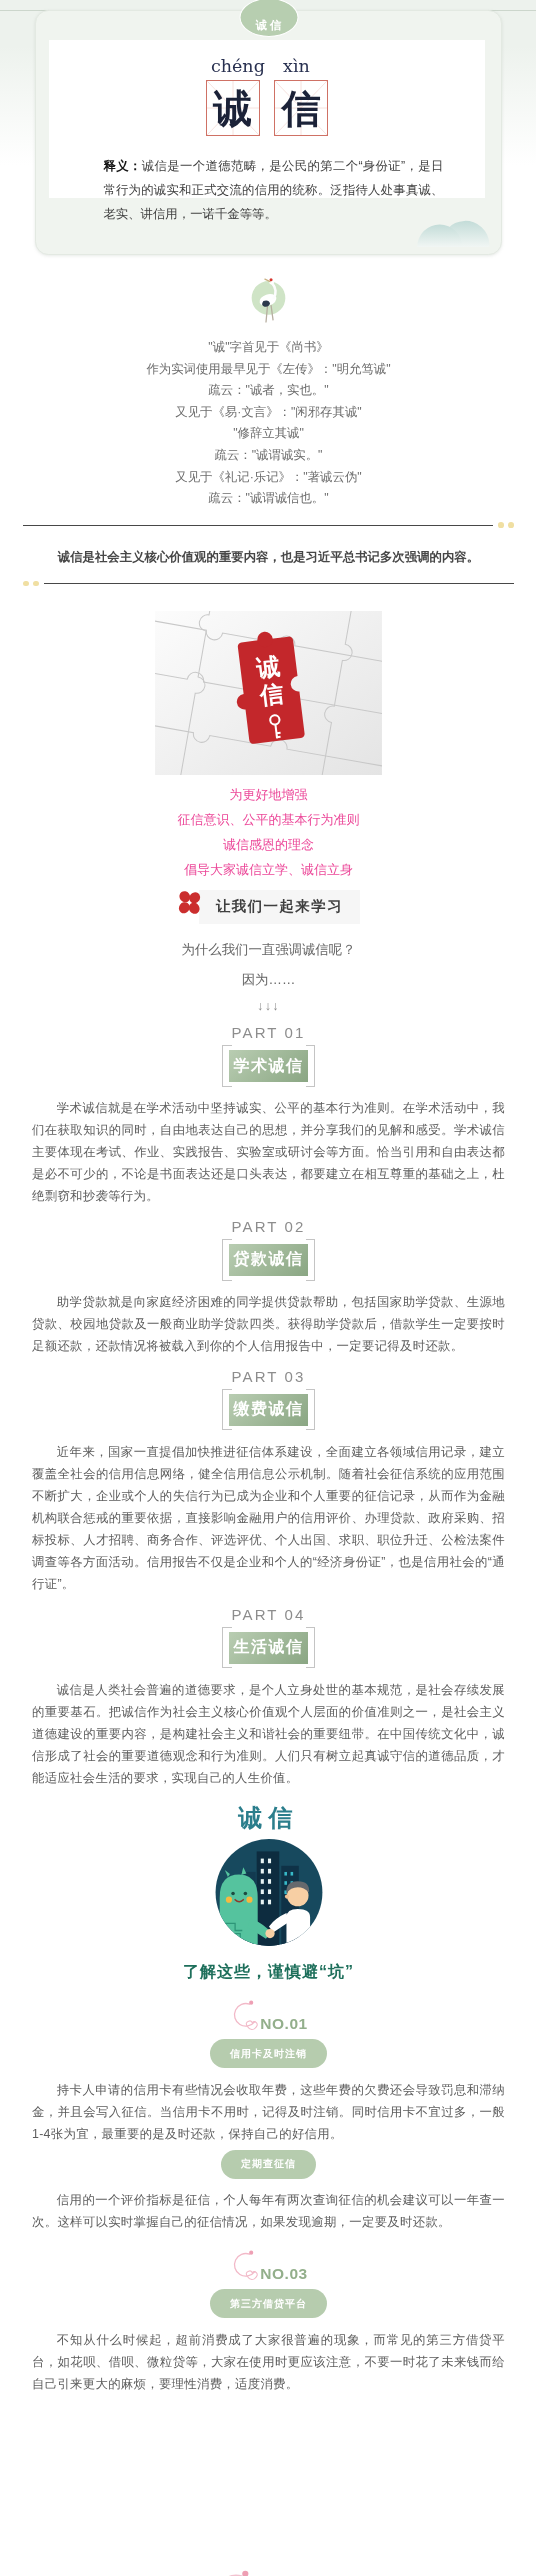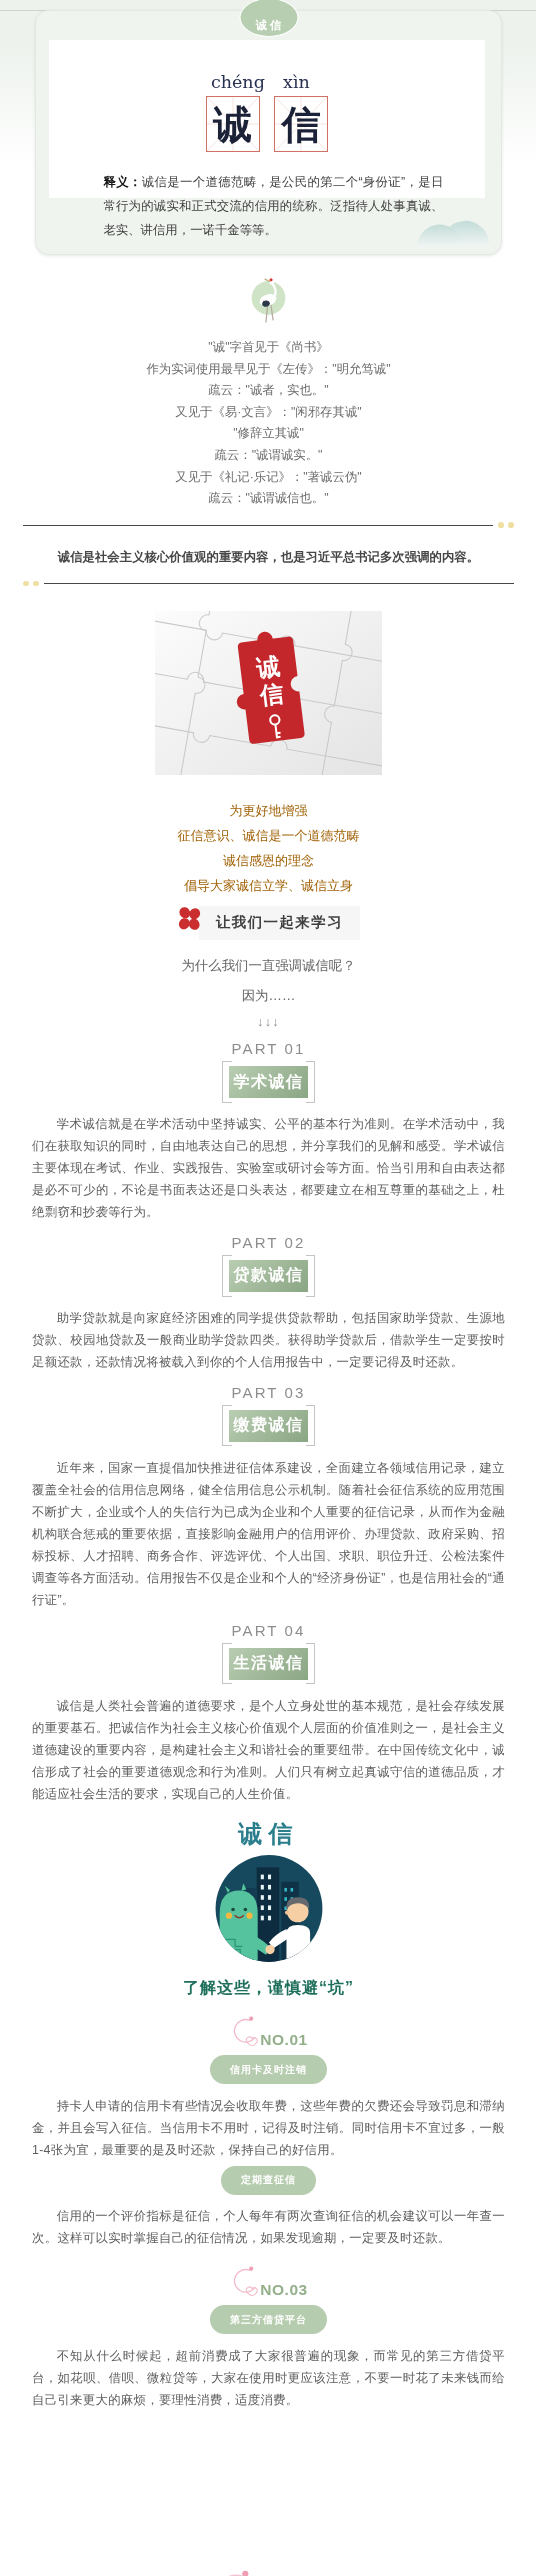--- a/index.html
+++ b/index.html
@@ -11,21 +11,21 @@
         background:linear-gradient(#edf2ed 0,#edf2ed 46px,#ffffff 165px);}
   .hero-line{position:absolute;top:10.3px;left:0;width:100%;height:1px;background:#ccd6cc;}
   .hero-tab{position:absolute;top:-13.4px;left:50%;transform:translateX(-50%);
             width:57px;height:37px;background:#b7ceb0;border:1.5px solid #fff;
             border-radius:50%;z-index:3;display:flex;align-items:flex-end;justify-content:center;}
   .hero-tab span{color:#fff;font-size:11.3px;font-weight:bold;letter-spacing:3.1px;
                  padding-bottom:3.1px;padding-left:3.1px;}
   .card{position:relative;width:465px;margin:0 auto;height:243px;background:#f0f4ef;
         border:0.5px solid #e3e9e2;border-radius:13.4px;box-shadow:0 1px 3.1px rgba(120,140,120,.18);z-index:2;}
   .card-inner{position:absolute;left:13.4px;top:29px;right:16.5px;height:158px;background:#ffffff;}
-  .pinyin-row{display:flex;justify-content:center;gap:6px;margin-top:32px;}
+  .pinyin-row{display:flex;justify-content:center;gap:6px;margin-top:16px;}
   .pinyin-row span{width:53px;text-align:center;font-family:"DejaVu Serif",serif;
                    font-size:17.5px;color:#283050;}
   .char-row{display:flex;justify-content:center;gap:14.4px;margin-top:4.1px;}
   .char-box{position:relative;width:52px;height:54px;border:1px solid #cf7165;background:#fff;
             display:flex;align-items:center;justify-content:center;}
   .char-box svg{position:absolute;inset:0;}
   .char-box .ch{position:relative;font-family:"DejaVu Serif","Liberation Serif",serif;
                 font-size:39px;font-weight:bold;color:#1b2238;line-height:1;}
   .definition{margin:17.5px 41px 0 54px;font-size:12.4px;line-height:24px;color:#3f3f3f;
               text-align:justify;}
@@ -50,21 +50,21 @@
   
   .intro{margin:17.5px 33px 0 33px;}
   .intro p{margin:0;text-indent:2em;font-size:12.4px;line-height:24px;text-align:justify;}
   .intro .emph{color:#474747;font-weight:bold;}
   .intro .rest{color:#9b9b9b;}
 
   
   .puzzle-wrap{text-align:center;margin-top:25px;}
 
   
-  .purpose{margin-top:21px;text-align:center;font-size:13px;line-height:25px;color:#a16207;}
+  .purpose{margin-top:5px;text-align:center;font-size:13px;line-height:25px;color:#ec4899;}
 
   
   .banner{display:flex;justify-content:center;margin-top:7.2px;}
   .banner .clover{margin-right:-3.1px;position:relative;z-index:2;}
   .banner .banner-box{background:#f6f6f6;color:#3f3f3f;font-size:14.4px;font-weight:bold;
                       letter-spacing:1.5px;padding:7.7px 16.5px;}
 
   
   .why{text-align:center;margin-top:17.5px;color:#666;}
   .why .q{font-size:13.4px;margin:0;}
@@ -223,21 +223,21 @@
           <line x1="226" y1="221" x2="226" y2="248"></line>
           <line x1="226" y1="238" x2="234" y2="238"></line>
           <line x1="226" y1="246" x2="233" y2="246"></line>
         </g>
       </g>
     </svg>
   </div>
 
   <div class="purpose">
     <div>为更好地增强</div>
-    <div>征信意识、诚信是一个道德范畴</div>
+    <div>征信意识、公平的基本行为准则</div>
     <div>诚信感恩的理念</div>
     <div>倡导大家诚信立学、诚信立身</div>
   </div>
 
   <div class="banner">
     <svg class="clover" width="25" height="25" viewBox="0 0 48 48">
       <g fill="#cb2e2e">
         <ellipse cx="15" cy="13" rx="10" ry="11" transform="rotate(-35 15 13)"></ellipse>
         <ellipse cx="34" cy="15" rx="10" ry="11" transform="rotate(35 34 15)"></ellipse>
         <ellipse cx="14" cy="34" rx="10" ry="11" transform="rotate(35 14 34)"></ellipse>

